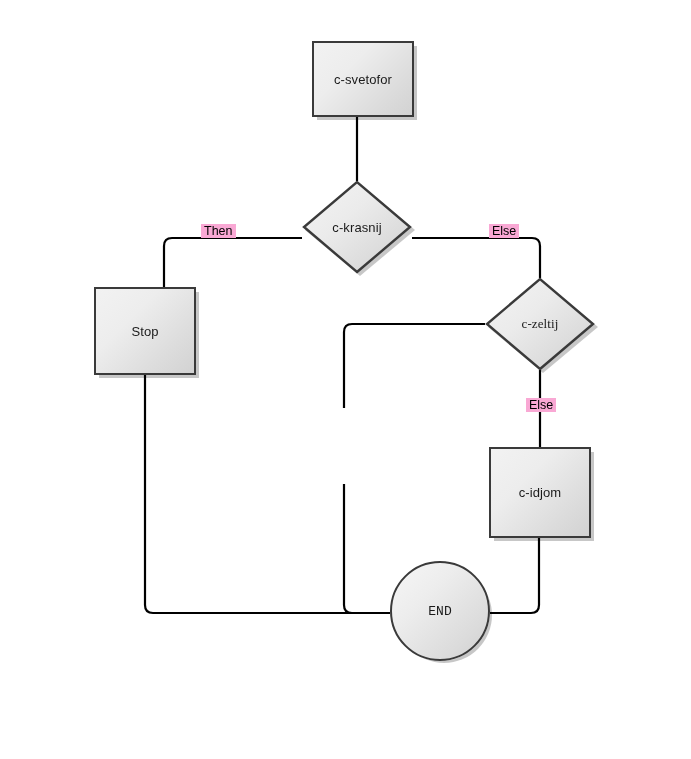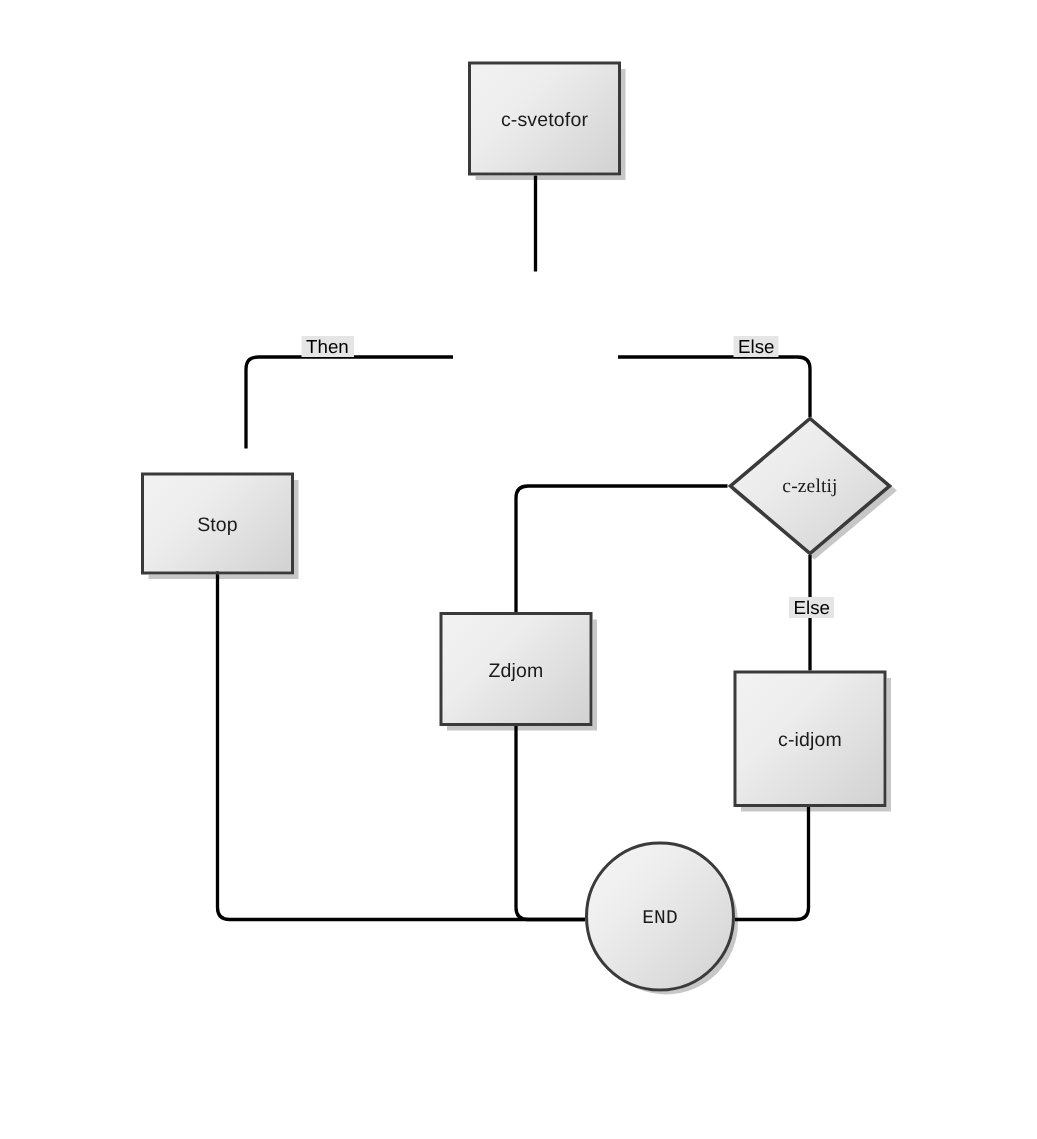--- a/index.html
+++ b/index.html
@@ -76,21 +76,21 @@
     font-size: 13px;
     color: #1a1a1a;
     letter-spacing: 0.1px;
     white-space: nowrap;
     pointer-events: none;
   }
   .edge-label {
     position: absolute;
     font-size: 12.5px;
     color: #000000;
-    background: #e5e5e5;
+    background: #f9a8d4;
     padding: 0 3px;
     white-space: nowrap;
     line-height: 14px;
   }
 </style>
 </head>
 <body>
 
 <div id="canvas">
 
@@ -117,45 +117,55 @@
 
   <div class="edge-label" style="left:201px; top:224px;">Then</div>
   <div class="edge-label" style="left:489px; top:224px;">Else</div>
   <div class="edge-label" style="left:526px; top:398px;">Else</div>
 
   <div class="node" style="left:312px; top:41px; width:102px; height:76px;">
     <div class="rect-shape"></div>
     <div class="node-label">c-svetofor</div>
   </div>
 
+  <div class="node" style="left:302px; top:181px; width:110px; height:92px;">
+    <svg class="diamond-svg" viewBox="0 0 110 92" preserveAspectRatio="none">
+      <defs>
+        <linearGradient id="gradKrasnij" x1="0" y1="0" x2="1" y2="1">
+          <stop offset="0%" stop-color="#f4f4f4"></stop>
+          <stop offset="40%" stop-color="#ebebeb"></stop>
+          <stop offset="100%" stop-color="#d0d0d0"></stop>
+        </linearGradient>
+      </defs>
+      <polygon points="58,95 113,49 58,3 3,49" fill="rgba(0,0,0,0.22)" stroke="none"></polygon>
+      <polygon points="55,91 108,46 55,1 2,46" fill="url(#gradKrasnij)" stroke="#3a3a3a" stroke-width="2.4" stroke-linejoin="miter"></polygon>
+    </svg>
+    <div class="node-label">c-krasnij</div>
+  </div>
 
-  <div class="node" style="left:94px; top:315px; width:102px; height:68px;">
+  <div class="node" style="left:94px; top:287px; width:102px; height:88px;">
     <div class="rect-shape"></div>
     <div class="node-label">Stop</div>
   </div>
 
   <div class="node" style="left:485px; top:278px; width:110px; height:92px;font-family:Liberation Serif, serif;">
     <svg class="diamond-svg" viewBox="0 0 110 92" preserveAspectRatio="none">
       <defs>
         <linearGradient id="gradZeltij" x1="0" y1="0" x2="1" y2="1">
           <stop offset="0%" stop-color="#f4f4f4"></stop>
           <stop offset="40%" stop-color="#ebebeb"></stop>
           <stop offset="100%" stop-color="#d0d0d0"></stop>
         </linearGradient>
       </defs>
       <polygon points="58,95 113,49 58,3 3,49" fill="rgba(0,0,0,0.22)" stroke="none"></polygon>
       <polygon points="55,91 108,46 55,1 2,46" fill="url(#gradZeltij)" stroke="#3a3a3a" stroke-width="2.4" stroke-linejoin="miter"></polygon>
     </svg>
     <div class="node-label">c-zeltij</div>
   </div>
 
-  <div class="node" style="left:293px; top:408px; width:102px; height:76px;">
-    <div class="rect-shape"></div>
-    <div class="node-label">Zdjom</div>
-  </div>
 
   <div class="node" style="left:489px; top:447px; width:102px; height:91px;">
     <div class="rect-shape"></div>
     <div class="node-label">c-idjom</div>
   </div>
 
   <div class="node" style="left:390px; top:561px; width:100px; height:100px;font-family:Liberation Mono, monospace;">
     <div class="circle-shape"></div>
     <div class="node-label">END</div>
   </div>

